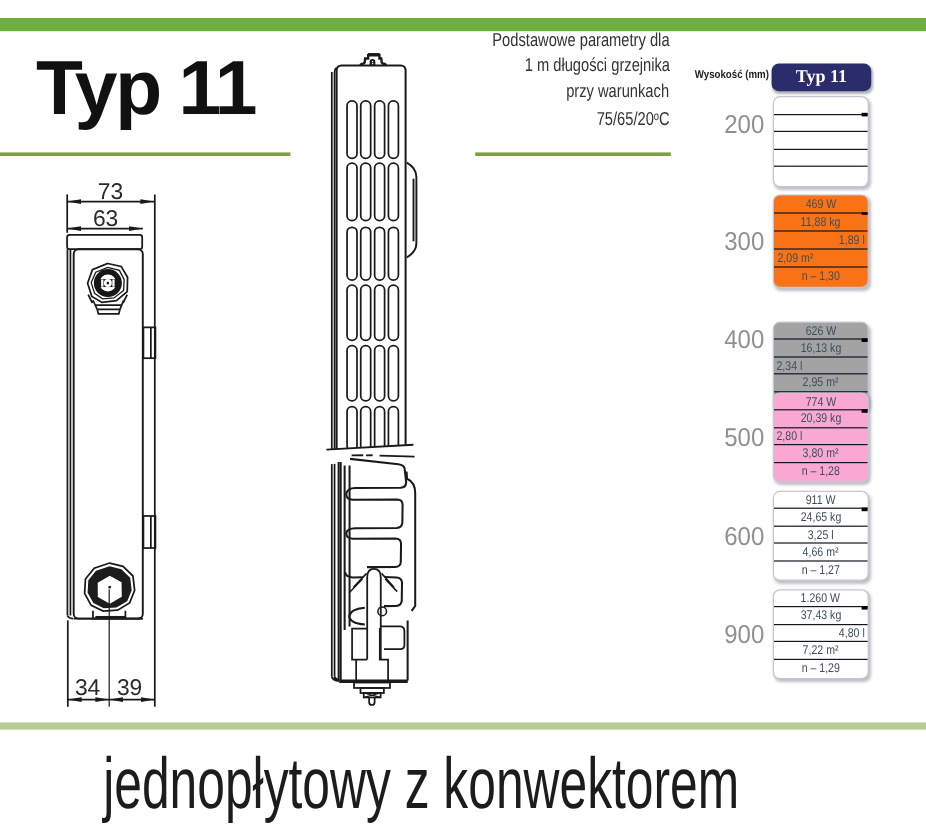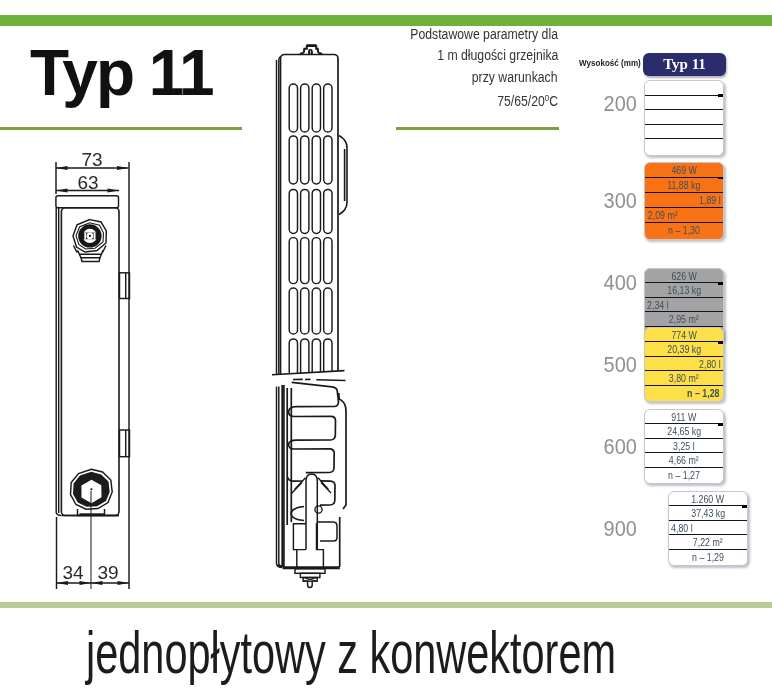--- a/index.html
+++ b/index.html
@@ -227,40 +227,40 @@
 </div>
 
 <div class="abs" style="left:644px;top:246px;width:80px;height:75px;background:#a3a3a3;border:1px solid #c6c6d2;border-radius:6px;box-shadow:1.5px 2px 2.5px rgba(110,110,130,0.45);box-sizing:border-box;margin-top:22px;">
 <div style="height:13.40px;border-bottom:1.6px solid #14141e;font-size:10.5px;color:#3d4f5a;text-align:center;line-height:14.00px;position:relative;"><span style="display:inline-block;transform:scaleX(0.84);white-space:nowrap;">626 W</span><div style="position:absolute;right:0px;bottom:-2.2px;width:5.5px;height:2.4px;background:#000;"></div></div>
 <div style="height:13.40px;border-bottom:1.6px solid #14141e;font-size:10.5px;color:#3d4f5a;text-align:center;line-height:14.00px;position:relative;"><span style="display:inline-block;transform:scaleX(0.84);white-space:nowrap;">16,13 kg</span></div>
 <div style="height:13.40px;border-bottom:1.6px solid #14141e;font-size:10.5px;color:#3d4f5a;line-height:14.00px;position:relative;"><span style="display:inline-block;transform:scaleX(0.84);white-space:nowrap;">2,34 l</span></div>
 <div style="height:13.40px;border-bottom:1.6px solid #14141e;font-size:10.5px;color:#3d4f5a;text-align:center;line-height:14.00px;position:relative;"><span style="display:inline-block;transform:scaleX(0.84);white-space:nowrap;">2,95 m²</span></div>
 <div style="height:15.00px;font-size:10.5px;color:#3d4f5a;text-align:center;line-height:14.00px;position:relative;"><span style="display:inline-block;transform:scaleX(0.84);white-space:nowrap;">n – 1,29</span></div>
 </div>
 
-<div class="abs" style="left:644px;top:327px;width:80px;height:75px;background:#fde047;border:1px solid #c6c6d2;border-radius:6px;box-shadow:1.5px 2px 2.5px rgba(110,110,130,0.45);box-sizing:border-box;">
+<div class="abs" style="left:644px;top:327px;width:80px;height:75px;background:#f9a8d4;border:1px solid #c6c6d2;border-radius:6px;box-shadow:1.5px 2px 2.5px rgba(110,110,130,0.45);box-sizing:border-box;">
 <div style="height:13.40px;border-bottom:1.6px solid #14141e;font-size:10.5px;color:#3d4f5a;text-align:center;line-height:14.00px;position:relative;"><span style="display:inline-block;transform:scaleX(0.84);white-space:nowrap;">774 W</span><div style="position:absolute;right:0px;bottom:-2.2px;width:5.5px;height:2.4px;background:#000;"></div></div>
 <div style="height:13.40px;border-bottom:1.6px solid #14141e;font-size:10.5px;color:#3d4f5a;text-align:center;line-height:14.00px;position:relative;"><span style="display:inline-block;transform:scaleX(0.84);white-space:nowrap;">20,39 kg</span></div>
-<div style="height:13.40px;border-bottom:1.6px solid #14141e;font-size:10.5px;color:#3d4f5a;text-align:right;line-height:14.00px;position:relative;"><span style="display:inline-block;transform:scaleX(0.84);white-space:nowrap;">2,80 l</span></div>
+<div style="height:13.40px;border-bottom:1.6px solid #14141e;font-size:10.5px;color:#3d4f5a;text-align:left;line-height:14.00px;position:relative;"><span style="display:inline-block;transform:scaleX(0.84);white-space:nowrap;">2,80 l</span></div>
 <div style="height:13.40px;border-bottom:1.6px solid #14141e;font-size:10.5px;color:#3d4f5a;text-align:center;line-height:14.00px;position:relative;"><span style="display:inline-block;transform:scaleX(0.84);white-space:nowrap;">3,80 m²</span></div>
-<div style="height:15.00px;font-size:10.5px;color:#3d4f5a;text-align:right;line-height:14.00px;position:relative;font-weight:bold;"><span style="display:inline-block;transform:scaleX(0.84);white-space:nowrap;">n – 1,28</span></div>
+<div style="height:15.00px;font-size:10.5px;color:#3d4f5a;text-align:center;line-height:14.00px;position:relative;"><span style="display:inline-block;transform:scaleX(0.84);white-space:nowrap;">n – 1,28</span></div>
 </div>
 
 <div class="abs" style="left:644px;top:409px;width:80px;height:75px;background:#fff;border:1px solid #c6c6d2;border-radius:6px;box-shadow:1.5px 2px 2.5px rgba(110,110,130,0.45);box-sizing:border-box;">
 <div style="height:13.40px;border-bottom:1.6px solid #14141e;font-size:10.5px;color:#3d4f5a;text-align:center;line-height:14.00px;position:relative;text-decoration:underline;"><span style="display:inline-block;transform:scaleX(0.84);white-space:nowrap;">911 W</span><div style="position:absolute;right:0px;bottom:-2.2px;width:5.5px;height:2.4px;background:#000;"></div></div>
 <div style="height:13.40px;border-bottom:1.6px solid #14141e;font-size:10.5px;color:#3d4f5a;text-align:center;line-height:14.00px;position:relative;"><span style="display:inline-block;transform:scaleX(0.84);white-space:nowrap;">24,65 kg</span></div>
 <div style="height:13.40px;border-bottom:1.6px solid #14141e;font-size:10.5px;color:#3d4f5a;text-align:center;line-height:14.00px;position:relative;"><span style="display:inline-block;transform:scaleX(0.84);white-space:nowrap;">3,25 l</span></div>
 <div style="height:13.40px;border-bottom:1.6px solid #14141e;font-size:10.5px;color:#3d4f5a;text-align:center;line-height:14.00px;position:relative;"><span style="display:inline-block;transform:scaleX(0.84);white-space:nowrap;">4,66 m²</span></div>
 <div style="height:15.00px;font-size:10.5px;color:#3d4f5a;text-align:center;line-height:14.00px;position:relative;text-decoration:underline;"><span style="display:inline-block;transform:scaleX(0.84);white-space:nowrap;">n – 1,27</span></div>
 </div>
 
-<div class="abs" style="left:668px;top:491px;width:80px;height:75px;background:#fff;border:1px solid #c6c6d2;border-radius:6px;box-shadow:1.5px 2px 2.5px rgba(110,110,130,0.45);box-sizing:border-box;">
+<div class="abs" style="left:644px;top:491px;width:80px;height:75px;background:#fff;border:1px solid #c6c6d2;border-radius:6px;box-shadow:1.5px 2px 2.5px rgba(110,110,130,0.45);box-sizing:border-box;">
 <div style="height:13.40px;border-bottom:1.6px solid #14141e;font-size:10.5px;color:#3d4f5a;text-align:center;line-height:14.00px;position:relative;"><span style="display:inline-block;transform:scaleX(0.84);white-space:nowrap;">1.260 W</span><div style="position:absolute;right:0px;bottom:-2.2px;width:5.5px;height:2.4px;background:#000;"></div></div>
 <div style="height:13.40px;border-bottom:1.6px solid #14141e;font-size:10.5px;color:#3d4f5a;text-align:center;line-height:14.00px;position:relative;"><span style="display:inline-block;transform:scaleX(0.84);white-space:nowrap;">37,43 kg</span></div>
-<div style="height:13.40px;border-bottom:1.6px solid #14141e;font-size:10.5px;color:#3d4f5a;text-align:left;line-height:14.00px;position:relative;"><span style="display:inline-block;transform:scaleX(0.84);white-space:nowrap;">4,80 l</span></div>
+<div style="height:13.40px;border-bottom:1.6px solid #14141e;font-size:10.5px;color:#3d4f5a;text-align:right;line-height:14.00px;position:relative;"><span style="display:inline-block;transform:scaleX(0.84);white-space:nowrap;">4,80 l</span></div>
 <div style="height:13.40px;border-bottom:1.6px solid #14141e;font-size:10.5px;color:#3d4f5a;text-align:center;line-height:14.00px;position:relative;"><span style="display:inline-block;transform:scaleX(0.84);white-space:nowrap;">7,22 m²</span></div>
 <div style="height:15.00px;font-size:10.5px;color:#3d4f5a;text-align:center;line-height:14.00px;position:relative;"><span style="display:inline-block;transform:scaleX(0.84);white-space:nowrap;">n – 1,29</span></div>
 </div>
 
 <div class="abs" style="left:570px;top:92px;width:67px;text-align:right;font-size:21.5px;color:#909090;"><span style="display:inline-block;transform:scaleX(0.93);transform-origin:100% 50%;">200</span></div>
 <div class="abs" style="left:570px;top:189px;width:67px;text-align:right;font-size:21.5px;color:#909090;"><span style="display:inline-block;transform:scaleX(0.93);transform-origin:100% 50%;">300</span></div>
 <div class="abs" style="left:570px;top:271px;width:67px;text-align:right;font-size:21.5px;color:#909090;"><span style="display:inline-block;transform:scaleX(0.93);transform-origin:100% 50%;">400</span></div>
 <div class="abs" style="left:570px;top:353px;width:67px;text-align:right;font-size:21.5px;color:#909090;"><span style="display:inline-block;transform:scaleX(0.93);transform-origin:100% 50%;">500</span></div>
 <div class="abs" style="left:570px;top:435px;width:67px;text-align:right;font-size:21.5px;color:#909090;"><span style="display:inline-block;transform:scaleX(0.93);transform-origin:100% 50%;">600</span></div>
 <div class="abs" style="left:570px;top:517px;width:67px;text-align:right;font-size:21.5px;color:#909090;"><span style="display:inline-block;transform:scaleX(0.93);transform-origin:100% 50%;">900</span></div>

